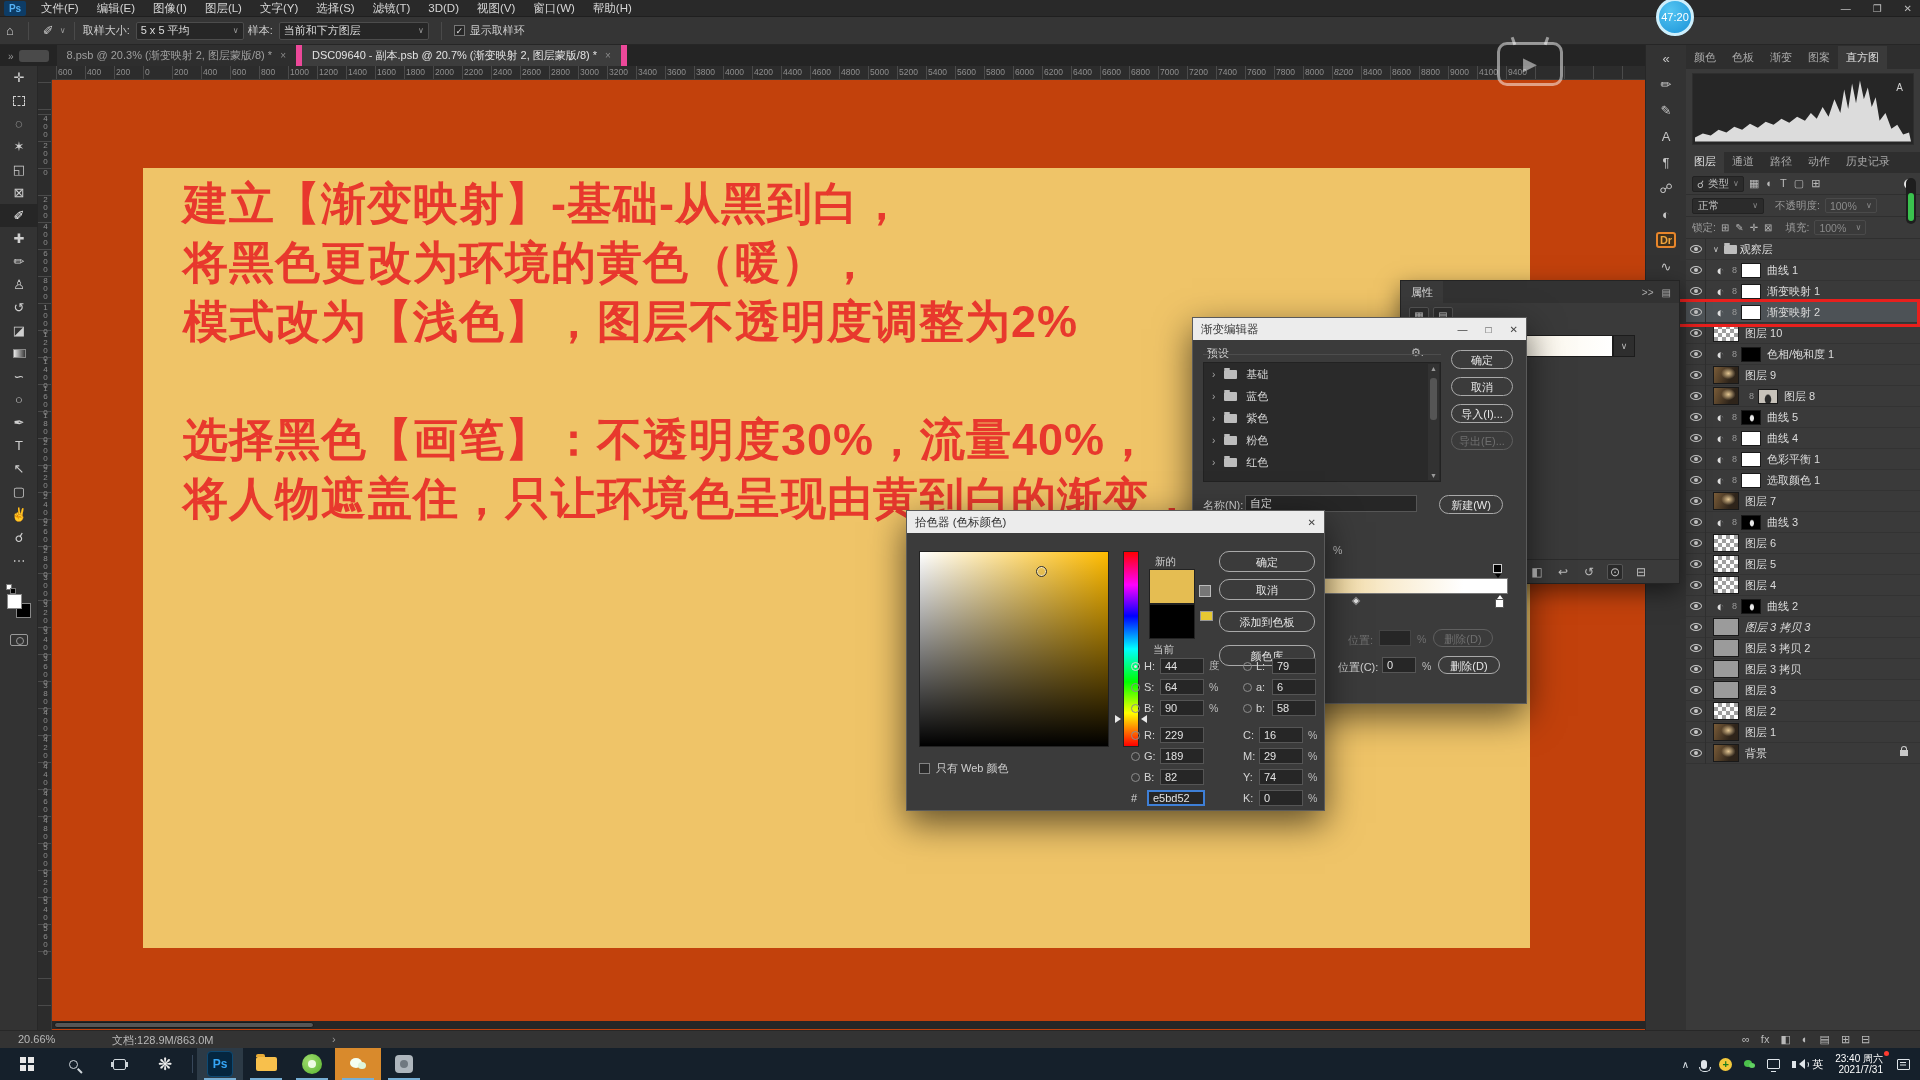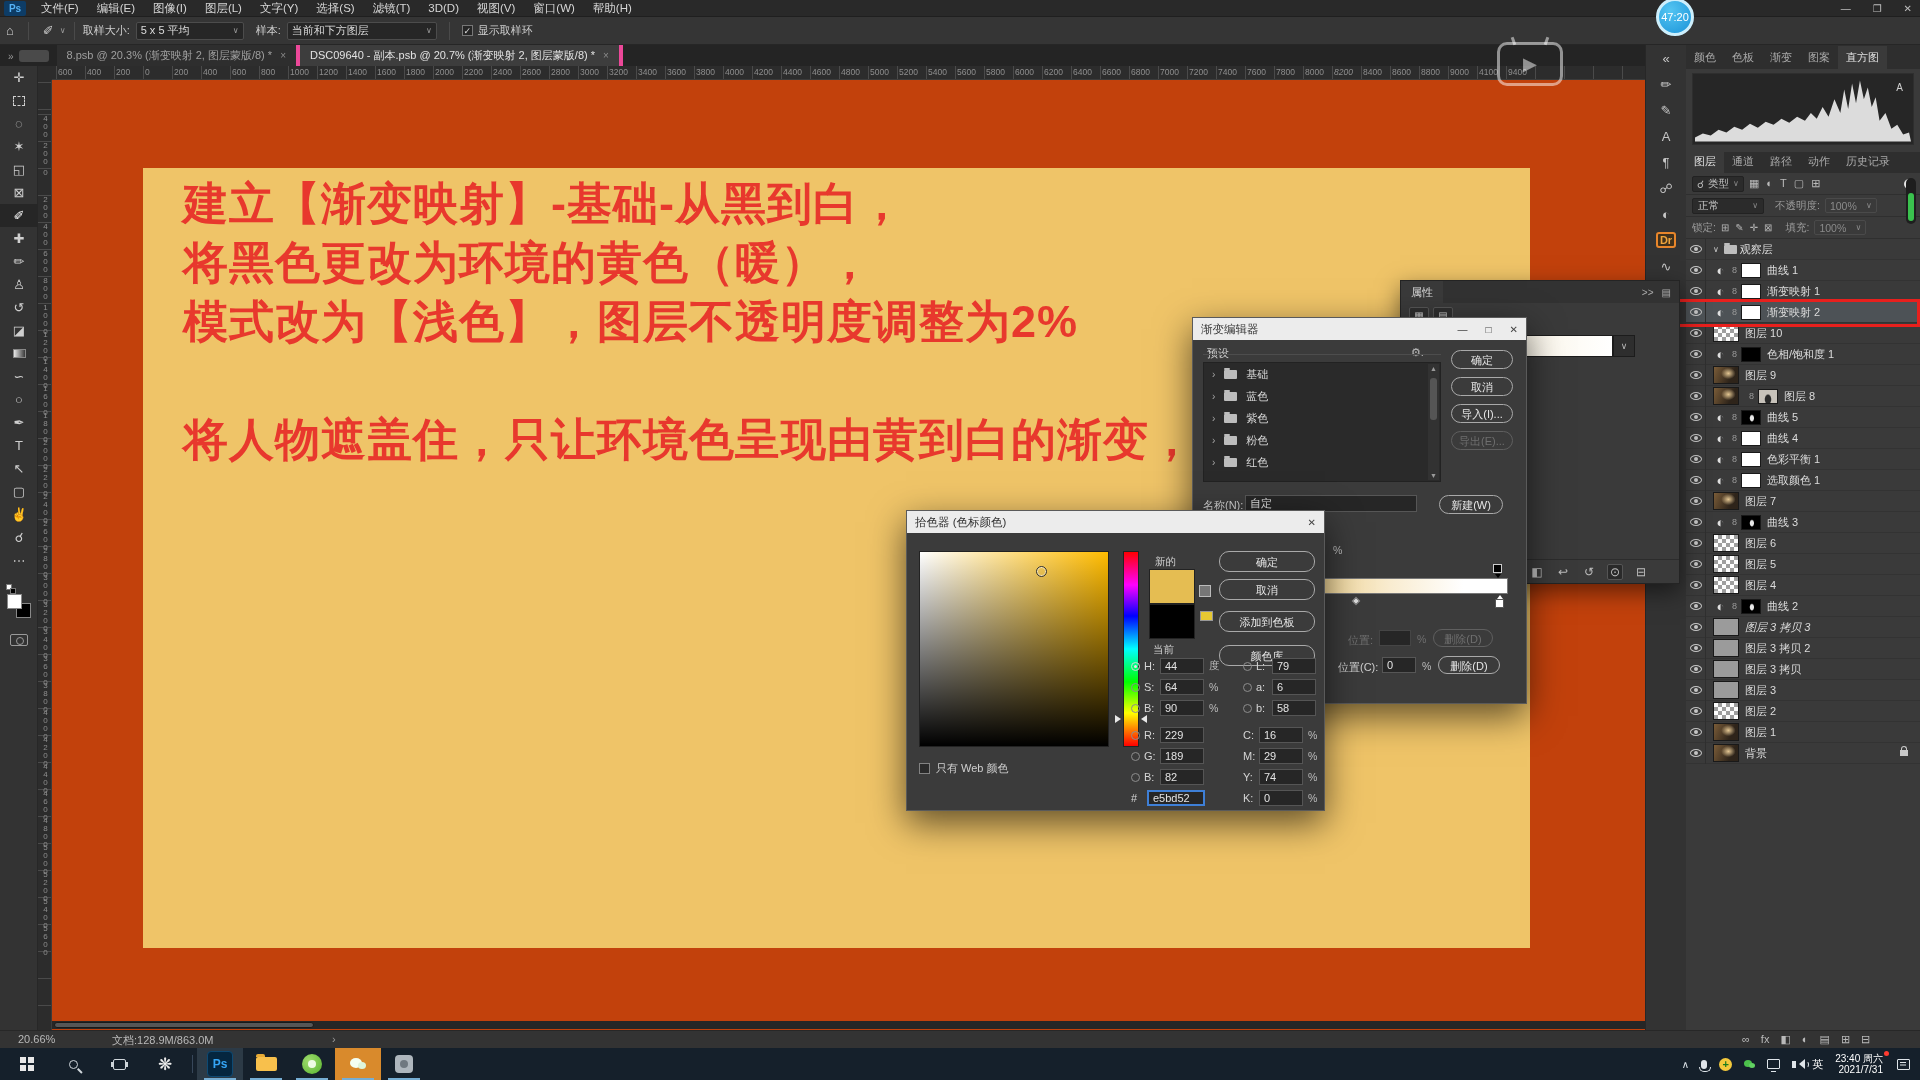--- a/index.html
+++ b/index.html
@@ -11,21 +11,21 @@
   #winctl{position:absolute;right:8px;top:0;display:flex;gap:22px;color:#bdbdbd;font-size:10px;line-height:17px}
   #optionsbar{position:absolute;left:0;top:17px;width:1920px;height:28px;background:#353535;border-bottom:1px solid #262626;display:flex;align-items:center;z-index:29;color:#cfcfcf;font-size:11px}
   .ob-sep{width:1px;height:18px;background:#4a4a4a;margin:0 8px}
   .ob-ico{color:#d0d0d0;font-size:13px;margin:0 6px}
   .ob-dd{height:18px;background:#262626;border:1px solid #4c4c4c;border-radius:2px;display:flex;align-items:center;padding:0 4px;gap:6px;color:#dcdcdc}
   .ob-dd .chev{color:#9a9a9a;font-size:8px}
   .ob-check{width:11px;height:11px;background:#262626;border:1px solid #777;display:flex;align-items:center;justify-content:center;color:#ddd;font-size:9px;margin:0 5px 0 4px}
   #tabsbar{position:absolute;left:0;top:45px;width:1645px;height:21px;background:#242424;display:flex;align-items:flex-end;z-index:5}
   #tabs-ovf{color:#9a9a9a;font-size:10px;margin:0 5px 4px 8px}
   #tabs-pill{width:30px;height:12px;background:#4a4a4a;border-radius:3px;margin:0 8px 4px 0}
-  .doc-tab{height:21px;display:flex;align-items:center;padding:0 10px;background:#2e2e2e;color:#9f9f9f;font-size:11px;border-right:4px solid #ec4899;gap:8px;max-width:620px;white-space:nowrap}
+  .doc-tab{height:21px;display:flex;align-items:center;padding:0 10px;background:#2e2e2e;color:#9f9f9f;font-size:11px;border-right:6px solid #ec4899;gap:8px;max-width:620px;white-space:nowrap}
   .doc-tab.active{background:#3d3d3d;color:#e2e2e2}
   .doc-tab .tab-close{color:#8a8a8a;font-size:10px}
   
   #toolbar{position:absolute;left:0;top:66px;width:38px;height:964px;background:#333;border-right:1px solid #272727;z-index:6}
   .tool{width:38px;height:23px;display:flex;align-items:center;justify-content:center;color:#cfcfcf;font-size:13px}
   .tool.selected{background:#262626;color:#fff}
   .mq{width:12px;height:10px;border:1px dashed #cfcfcf}
   .gr{width:13px;height:9px;background:linear-gradient(90deg,#e8e8e8,#3a3a3a);border:1px solid #888}
   #chips{position:absolute;left:7px;top:528px;width:26px;height:26px}
   #chips .fg{position:absolute;left:0;top:0;width:15px;height:15px;background:#fff;border:1px solid #888;z-index:2}
@@ -259,21 +259,21 @@
   <span class="ob-ico">⌂</span>
   <span class="ob-sep"></span>
   <span class="ob-ico">✐</span>
   <span style="color:#9a9a9a;font-size:8px">∨</span>
   <span class="ob-sep"></span>
   <span>取样大小:</span>
   <span class="ob-dd" style="width:108px;margin-left:6px">
     <span>5 x 5 平均</span>
     <span class="chev" style="margin-left:auto">∨</span>
   </span>
-  <span style="margin-left:12px">样本:</span>
+  <span style="margin-left:4px">样本:</span>
   <span class="ob-dd" style="width:150px;margin-left:6px">
     <span>当前和下方图层</span>
     <span class="chev" style="margin-left:auto">∨</span>
   </span>
   <span class="ob-sep" style="margin-left:12px"></span>
   <span class="ob-check">✓</span>
   <span>显示取样环</span>
 </div>
 
 <div id="tabsbar">
@@ -378,20 +378,21 @@
     <span class="vlab" style="top: 817px; position: absolute;">5400</span>
     <span class="vlab" style="top: 844px; position: absolute;">5600</span>
   </div>
 <div id="canvas">
   <div id="image">
     <div id="anno">
         <div class="anno-line">建立【渐变映射】-基础-从黑到白，</div>
         <div class="anno-line">将黑色更改为环境的黄色（暖），</div>
         <div class="anno-line">模式改为【浅色】，图层不透明度调整为2%</div>
         <div class="anno-gap"></div>
+        <div class="anno-line">选择黑色【画笔】：不透明度30%，流量40%，</div>
         <div class="anno-line">将人物遮盖住，只让环境色呈现由黄到白的渐变，</div>
       </div>
   </div>
 </div>
 <div id="hscroll">
     <span class="thumb" style="position:absolute"></span>
   </div>
 
 <div id="toolbar">
   <div id="tools">

